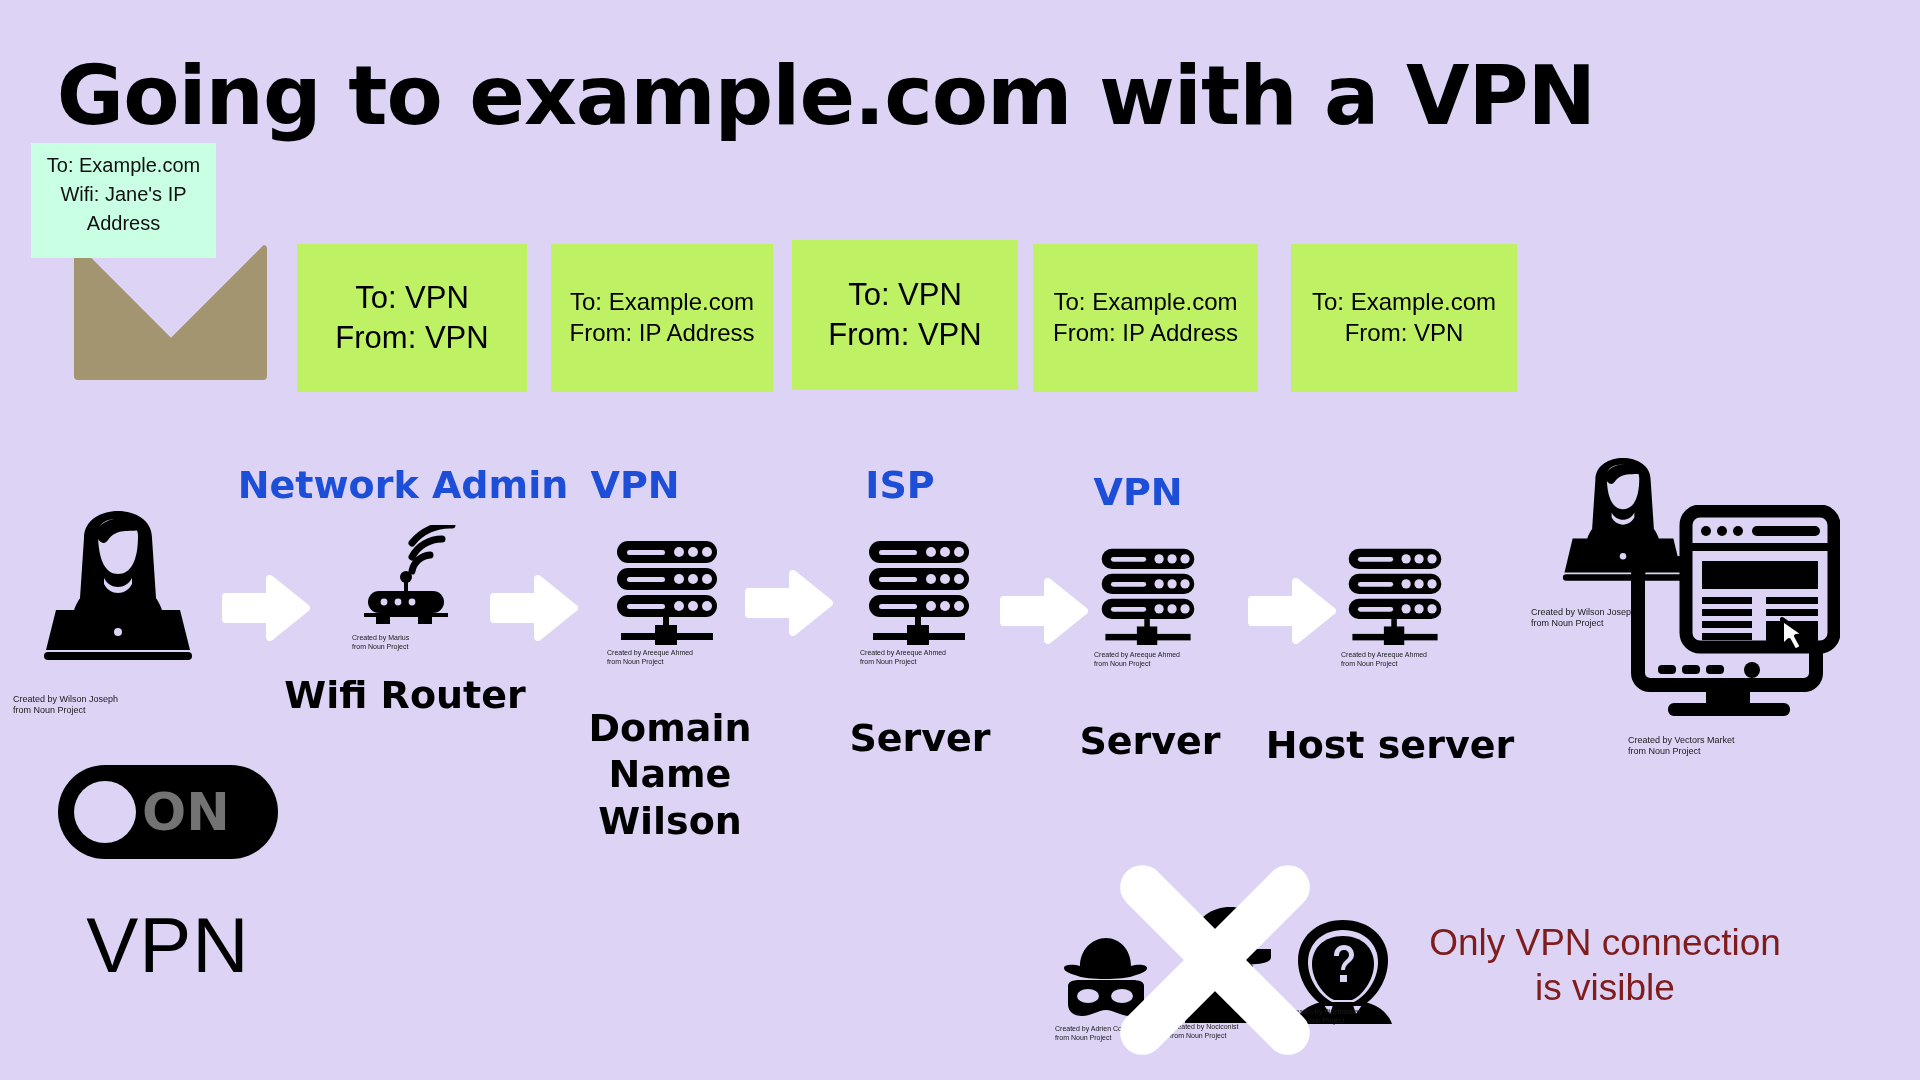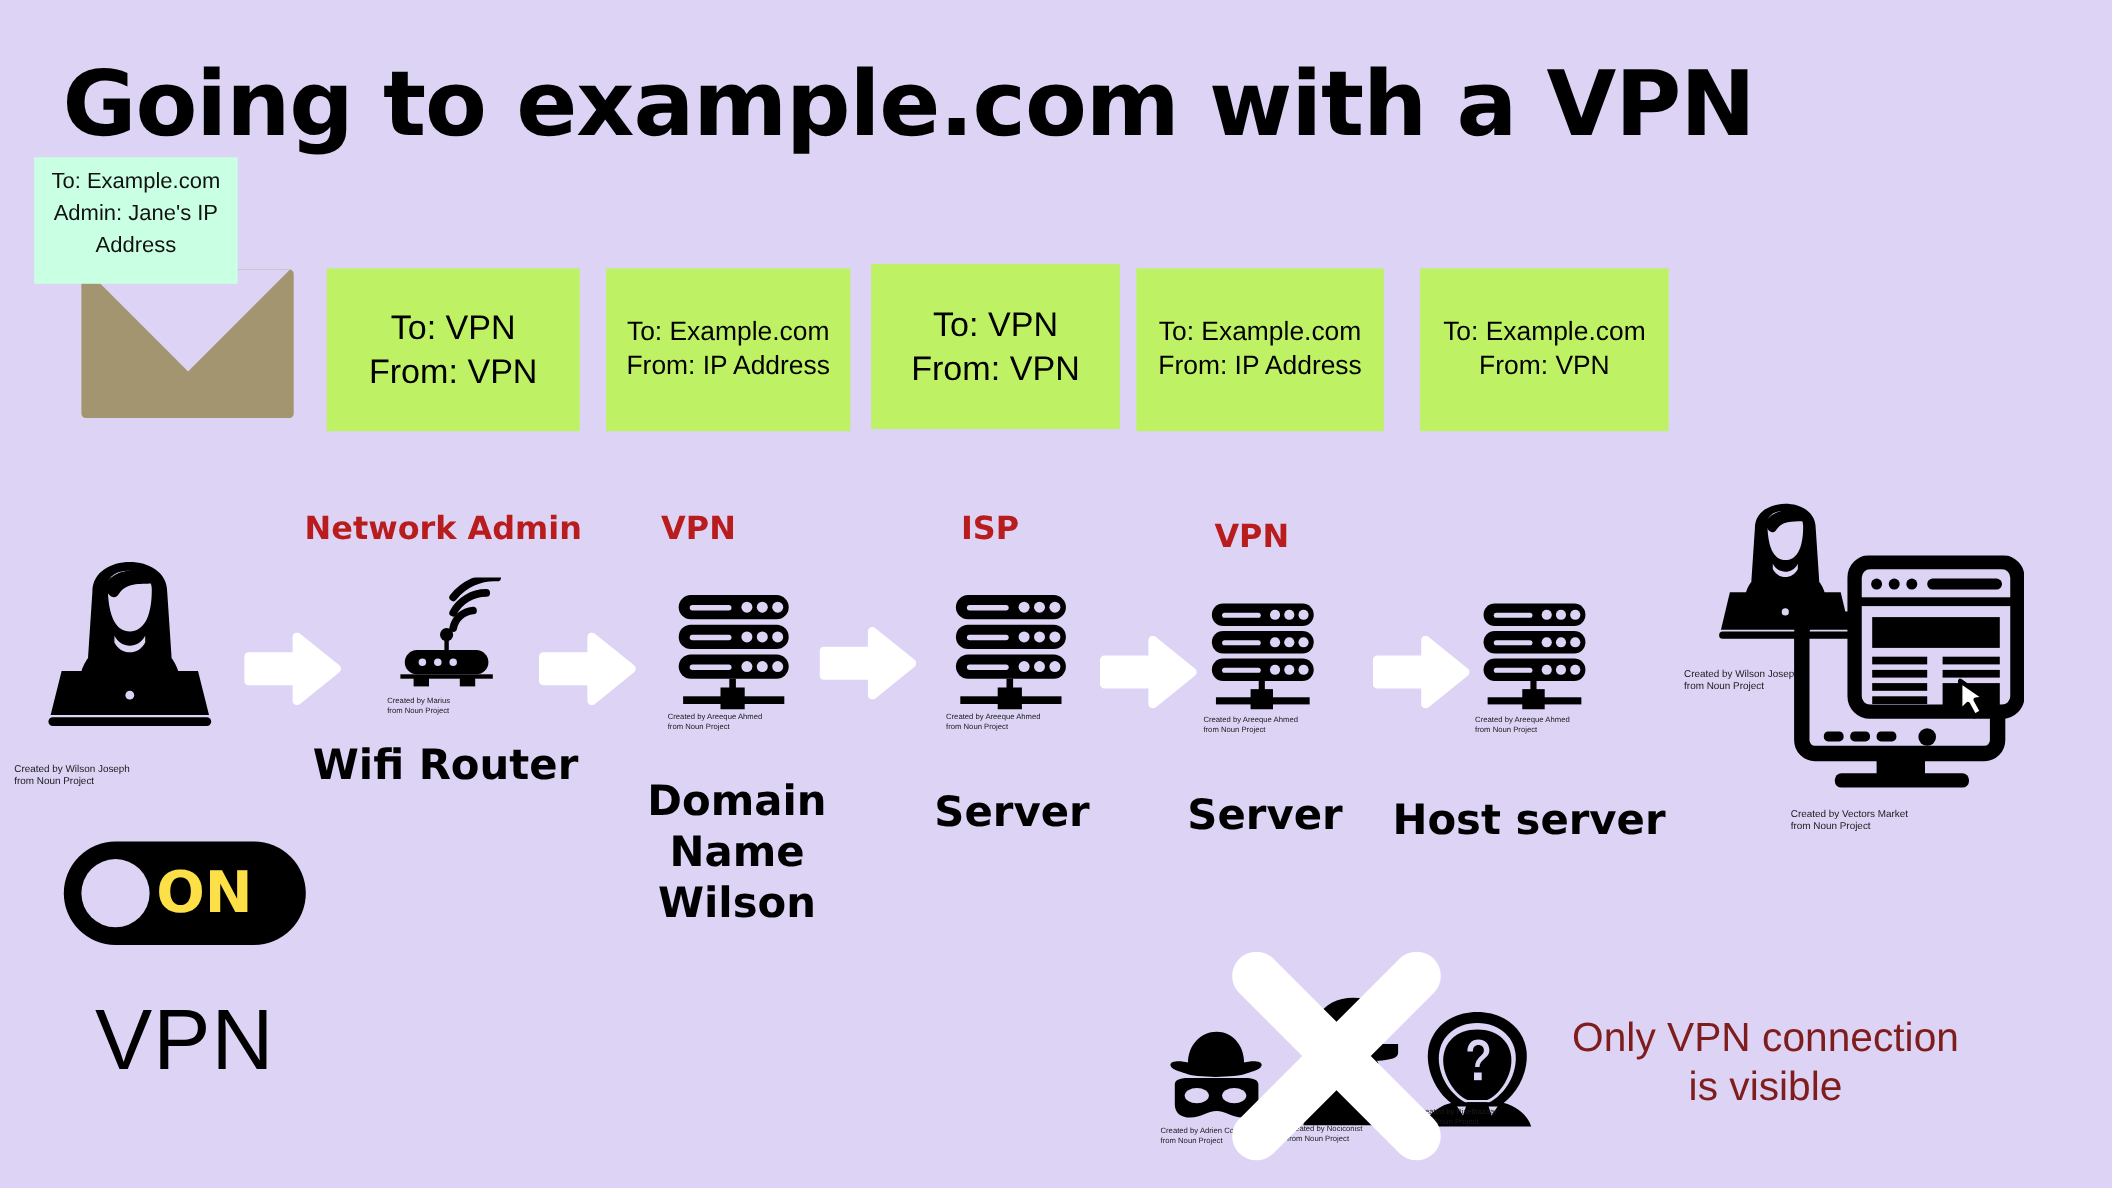--- a/index.html
+++ b/index.html
@@ -69,24 +69,24 @@
   #packet-1{left:297px;top:244px;width:230px;height:148px;font-size:31px;}
   #packet-2{left:551px;top:244px;width:222px;height:148px;font-size:24px;}
   #packet-3{left:792px;top:240px;width:226px;height:150px;font-size:31px;}
   #packet-4{left:1033px;top:244px;width:225px;height:148px;font-size:24px;}
   #packet-5{left:1291px;top:244px;width:226px;height:148px;font-size:24px;}
 
   
   .node-label{
     font-family:"DejaVu Sans", sans-serif;
     font-weight:bold;
-    color:#b91c1c;
+    color:#1d4ed8;
     text-align:center;
     white-space:nowrap;
-    font-size:29px;
+    font-size:38px;
   }
   .node-sub{
     font-family:"DejaVu Sans", sans-serif;
     font-weight:bold;
     color:#000;
     text-align:center;
     font-size:38px;
     line-height:1.22;
   }
 
@@ -107,21 +107,21 @@
   .toggle{
     left:58px;top:765px;width:220px;height:94px;
     background:#000;border-radius:47px;
     display:flex;align-items:center;
   }
   .toggle .knob{
     width:62px;height:62px;border-radius:50%;
     background:#DCD3F5;margin-left:16px;flex:0 0 auto;
   }
   .toggle .on{
-    color:#fde047;font-family:"DejaVu Sans",sans-serif;font-weight:bold;
+    color:#737373;font-family:"DejaVu Sans",sans-serif;font-weight:bold;
     font-size:52px;margin-left:6px;letter-spacing:0px;
   }
   #vpn-word{
     left:58px;top:900px;width:220px;text-align:center;
     font-size:78px;color:#000;font-family:"Liberation Sans",sans-serif;
     letter-spacing:1px;
   }
 
   
   .bigx{left:1100px;top:845px;width:230px;height:230px;}
@@ -150,21 +150,21 @@
   <div class="abs" id="page-title">Going to example.com with a VPN</div>
 
   <div class="abs envelope">
     <div class="env-fold">
       <div class="env-v"></div>
     </div>
   </div>
 
   <div class="abs note">
     <span>To: Example.com</span><br>
-    <span>Admin: Jane's IP</span><br>
+    <span>Wifi: Jane's IP</span><br>
     <span>Address</span>
   </div>
 
   <div class="abs packet" id="packet-1">
     <span class="ln">To:  VPN</span>
     <span class="ln">From:  VPN</span>
   </div>
   <div class="abs packet" id="packet-2">
     <span class="ln">To: Example.com</span>
     <span class="ln">From: IP Address</span>

